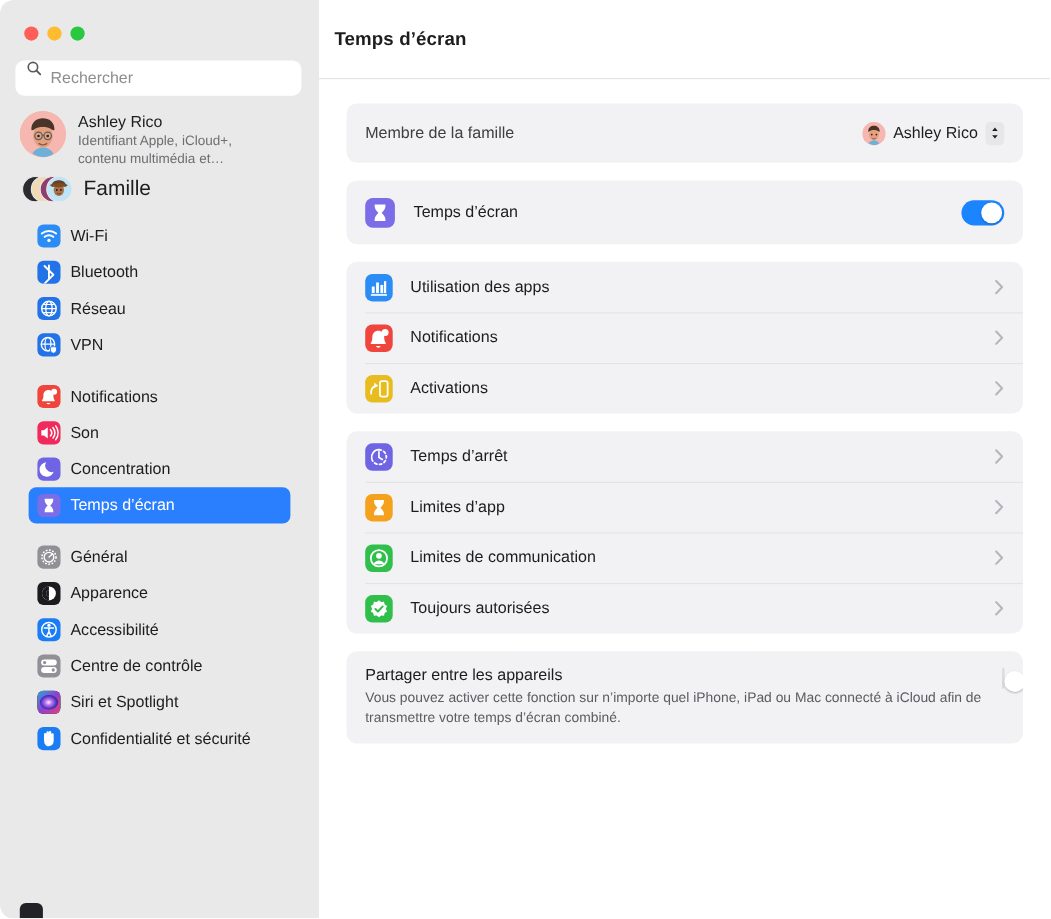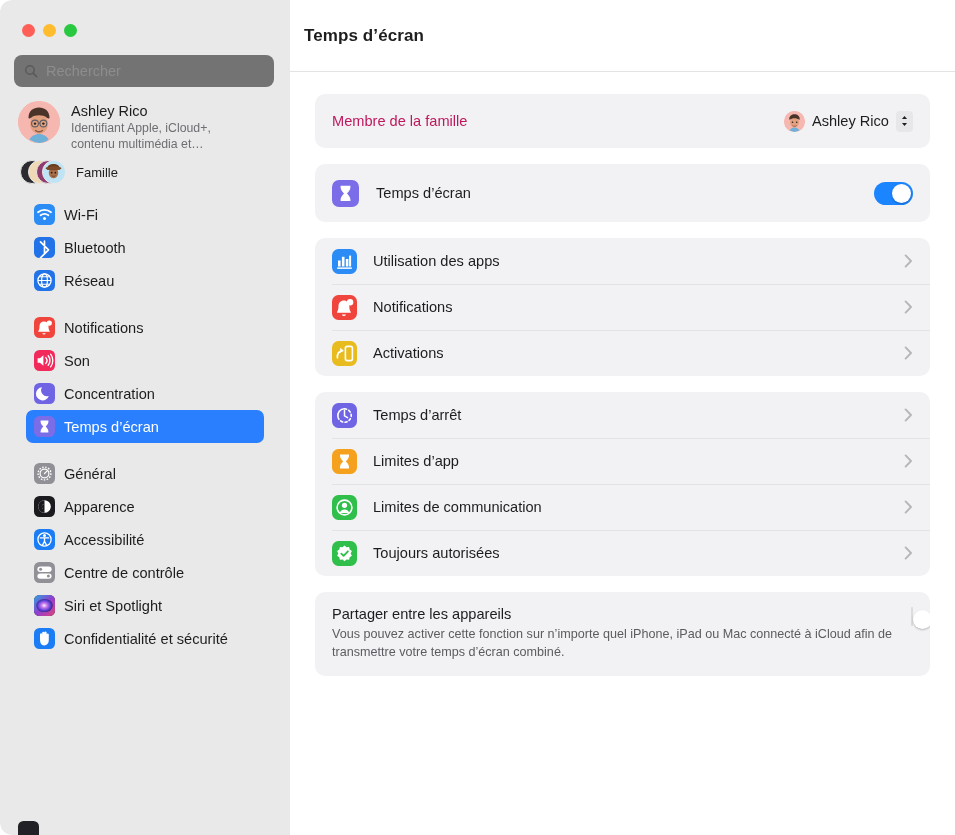--- a/index.html
+++ b/index.html
@@ -47,24 +47,23 @@
     border-radius: 50%;
     display: block;
   }
   .tl-close { background: #ff5f57; }
   .tl-min   { background: #febc2e; }
   .tl-max   { background: #28c840; }
 
   #search-wrap { padding: 9px 16px 0 14px; }
   #search-box {
     height: 32px;
-    background: #737373;
+    background: #ffffff;
     border-radius: 8px;
     display: flex;
-    align-items: center;
     padding: 0 10px;
     gap: 8px;
   }
   #search-box input {
     border: none;
     background: transparent;
     outline: none;
     font-family: "Liberation Sans", sans-serif;
     font-size: 14.5px;
     color: #000;
@@ -119,21 +118,21 @@
     flex: 0 0 46px;
     position: relative;
   }
   .fam-a {
     position: absolute;
     border-radius: 50%;
     top: 2px;
     width: 24px; height: 24px;
     border: 1.5px solid #e9e9e9;
   }
-  #family-label { font-size: 13px; color: #1d1d1f; }
+  #family-label { font-size: 19px; color: #1d1d1f; }
 
   
   #nav { margin-top: 12px; }
   .nav-group { padding: 0 26px; }
   .nav-gap { height: 14px; }
 
   .nav-item {
     display: flex;
     align-items: center;
     gap: 9px;
@@ -238,21 +237,21 @@
     position: relative;
   }
   .row-label {
     font-size: 14.6px;
     color: #1d1d1f;
     flex: 1 1 auto;
   }
 
   
   #member-row { min-height: 54px; }
-  #member-label { font-size: 14.6px; color: #be185d; flex: 1 1 auto; }
+  #member-label { font-size: 14.6px; color: #404040; flex: 1 1 auto; }
   #member-value-wrap {
     display: flex;
     align-items: center;
     gap: 7px;
   }
   #member-avatar {
     width: 21px; height: 21px;
     border-radius: 50%;
     background: #f6b6b0;
     position: relative;
@@ -414,20 +413,31 @@
           <span class="nav-icon" style="background:#2272e8">
             <svg viewBox="0 0 21 21" width="21" height="21">
               <circle cx="10.5" cy="10.5" r="6.6" fill="none" stroke="#fff" stroke-width="1.3"></circle>
               <ellipse cx="10.5" cy="10.5" rx="2.9" ry="6.6" fill="none" stroke="#fff" stroke-width="1.2"></ellipse>
               <line x1="4" y1="10.5" x2="17" y2="10.5" stroke="#fff" stroke-width="1.2"></line>
               <line x1="5.3" y1="6.8" x2="15.7" y2="6.8" stroke="#fff" stroke-width="1.1"></line>
               <line x1="5.3" y1="14.2" x2="15.7" y2="14.2" stroke="#fff" stroke-width="1.1"></line>
             </svg>
           </span>
           <span class="nav-label">Réseau</span>
+        </div>
+        <div class="nav-item">
+          <span class="nav-icon" style="background:#2272e8">
+            <svg viewBox="0 0 21 21" width="21" height="21">
+              <circle cx="9.6" cy="9.9" r="6.1" fill="none" stroke="#fff" stroke-width="1.3"></circle>
+              <ellipse cx="9.6" cy="9.9" rx="2.7" ry="6.1" fill="none" stroke="#fff" stroke-width="1.1"></ellipse>
+              <line x1="3.6" y1="9.9" x2="15.6" y2="9.9" stroke="#fff" stroke-width="1.1"></line>
+              <path d="M14.6 12.2c1.5 0 2.8.5 2.8.5v2.5c0 1.6-1.6 2.6-2.8 3-1.2-.4-2.8-1.4-2.8-3v-2.5s1.3-.5 2.8-.5z" fill="#fff" stroke="#2272e8" stroke-width=".8"></path>
+            </svg>
+          </span>
+          <span class="nav-label">VPN</span>
         </div>
       </div>
 
       <div class="nav-gap"></div>
 
       <div class="nav-group">
         <div class="nav-item">
           <span class="nav-icon" style="background:#f0453c">
             <svg viewBox="0 0 21 21" width="21" height="21">
               <path d="M10 4.6c-2.7 0-4.5 2-4.5 4.6 0 2.6-.4 3.8-1.2 4.7-.3.4 0 .9.5.9h10.4c.5 0 .8-.5.5-.9-.8-.9-1.2-2.1-1.2-4.7 0-2.6-1.8-4.6-4.5-4.6z" fill="#fff"></path>

